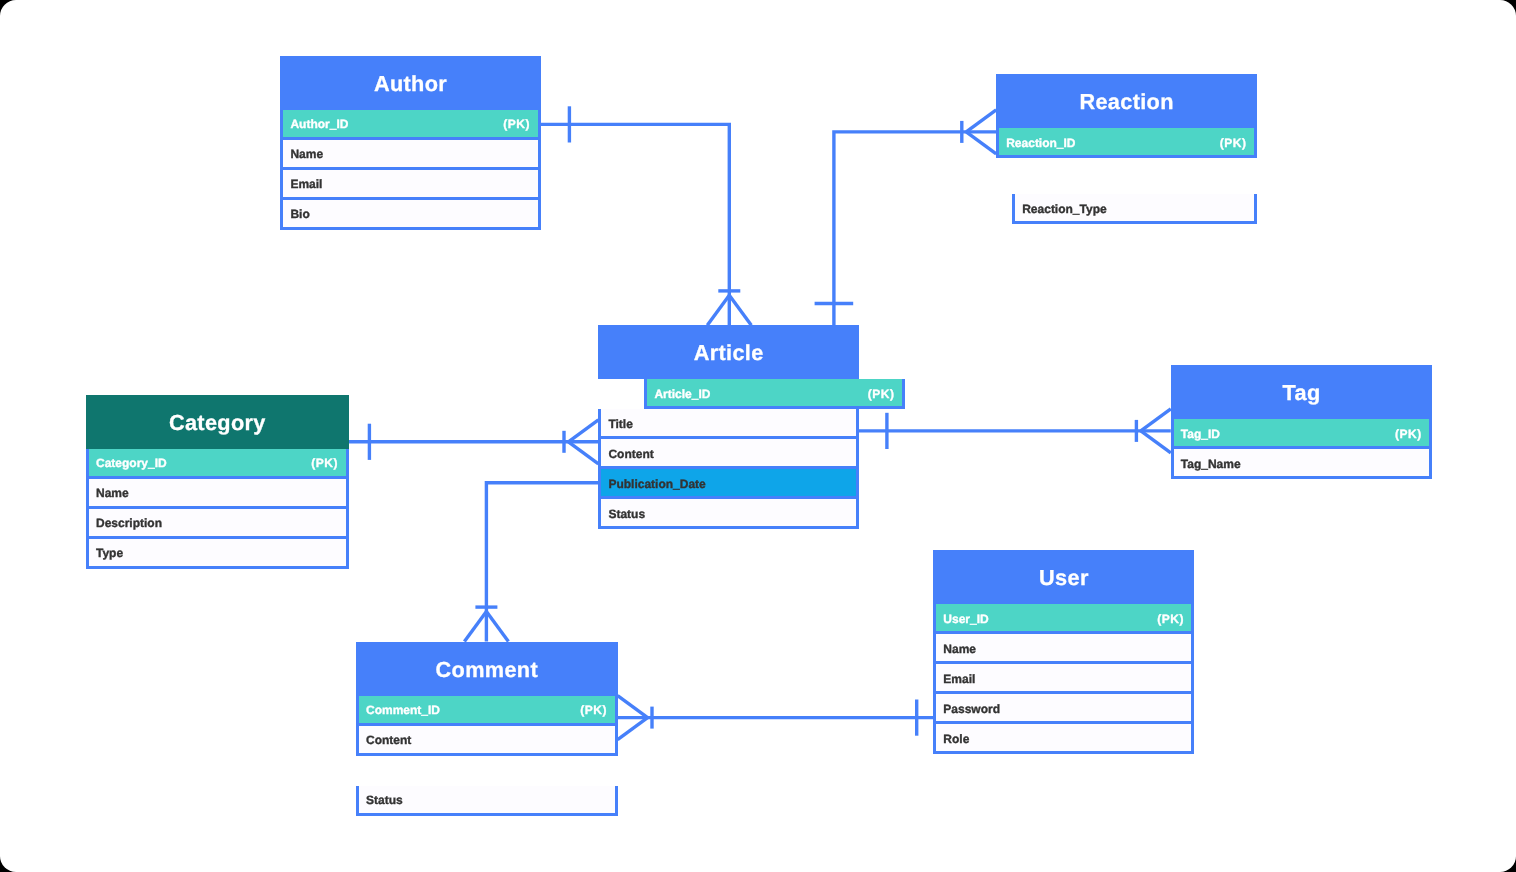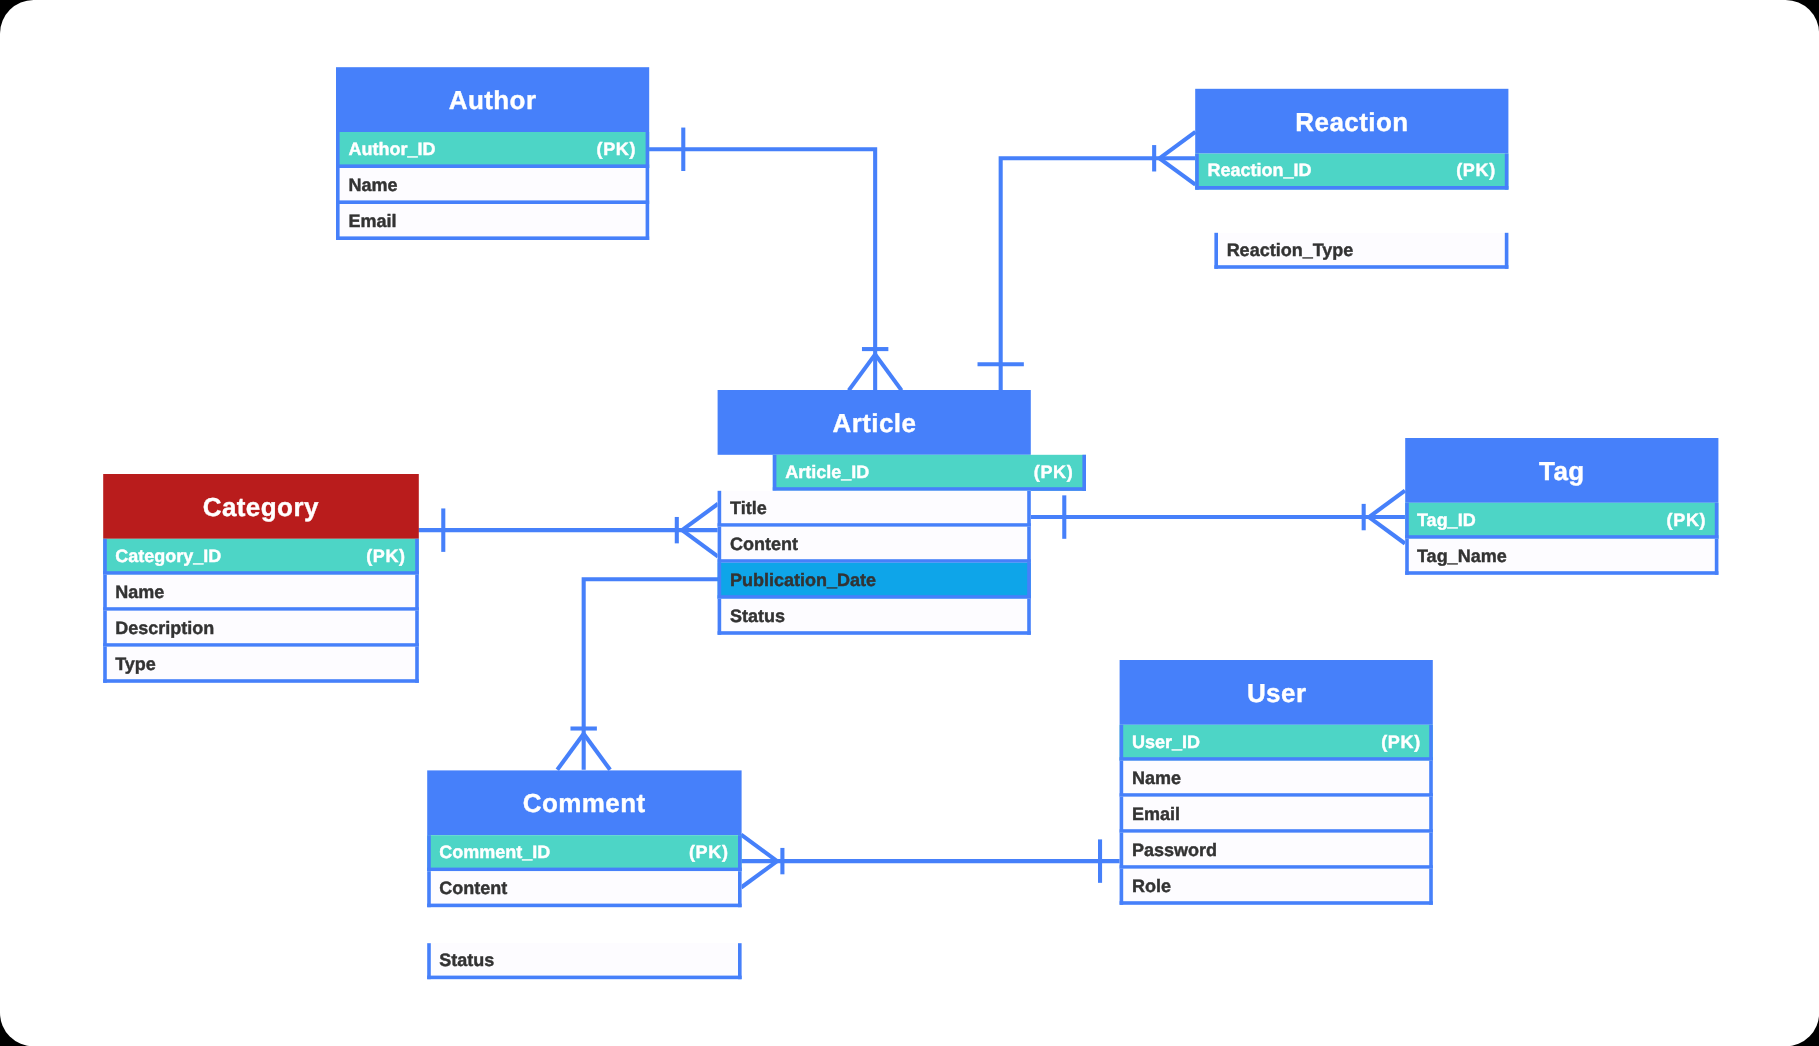--- a/index.html
+++ b/index.html
@@ -2,31 +2,31 @@
 <html><head>
 <meta charset="utf-8">
 <title>ER Diagram</title>
 <style>
   html, body { margin:0; padding:0; background:#000000; }
   body { width:1516px; height:872px; overflow:hidden;
          font-family:"Liberation Sans", sans-serif;
          -webkit-font-smoothing:antialiased;
          text-rendering:geometricPrecision; }
   #canvas { position:absolute; left:0; top:0; width:1516px; height:872px;
-            background:#ffffff; border-radius:28px; overflow:hidden; }
+            background:#ffffff; border-radius:16px; overflow:hidden; }
   svg.links { position:absolute; left:0; top:0; width:1516px; height:872px;
               pointer-events:none; }
   .entity { position:absolute; box-sizing:border-box; }
   .ehdr { position:absolute; box-sizing:border-box;
           color:#ffffff; font-weight:bold; font-size:21.7px; letter-spacing:0.35px;
           -webkit-text-stroke:0.3px #ffffff;
           display:flex; align-items:center; justify-content:center;
           line-height:1; padding-top:2px; }
   .erow { position:absolute; box-sizing:border-box;
-          color:#333333; font-weight:bold; font-size:15px;
+          color:#333333; font-weight:bold; font-size:12px;
           -webkit-text-stroke:0.35px #333333;
           display:flex; align-items:center; line-height:1;
           padding-top:2px;
           padding-left:7px; padding-right:8px;
           justify-content:space-between; }
   .erow .an { white-space:nowrap; }
   .erow .pkb { white-space:nowrap; letter-spacing:0.55px; margin-right:-0.55px; }
   .erow.pk { color:#ffffff; -webkit-text-stroke:0.35px #ffffff; }
 </style>
 </head>
@@ -86,20 +86,24 @@
           <span class="pkb">(PK)</span>
         </div>
         <div class="erow" style="left: 0px; top: 84px; width: 260.2px; height: 30px; background: rgb(253, 252, 255); border-right: 3px solid rgb(70, 128, 250); border-bottom: 3px solid rgb(70, 128, 250); border-left: 3px solid rgb(70, 128, 250); border-image: initial; border-top: none;">
           <span class="an">Name</span>
           <span class="pkb"></span>
         </div>
         <div class="erow" style="left: 0px; top: 114px; width: 260.2px; height: 30px; background: rgb(253, 252, 255); border-right: 3px solid rgb(70, 128, 250); border-bottom: 3px solid rgb(70, 128, 250); border-left: 3px solid rgb(70, 128, 250); border-image: initial; border-top: none;">
           <span class="an">Email</span>
           <span class="pkb"></span>
         </div>
+        <div class="erow" style="left: 0px; top: 144px; width: 260.2px; height: 30px; background: rgb(253, 252, 255); border-right: 3px solid rgb(70, 128, 250); border-bottom: 3px solid rgb(70, 128, 250); border-left: 3px solid rgb(70, 128, 250); border-image: initial; border-top: none;">
+          <span class="an">Bio</span>
+          <span class="pkb"></span>
+        </div>
       </div>
       <div class="entity" style="left: 996.2px; top: 74.2px; width: 260.8px; height: 114px;">
         <div class="ehdr" style="left: 0px; top: 0px; width: 260.8px; height: 54px; background: rgb(70, 128, 250);">
           <span>Reaction</span>
         </div>
         <div class="erow pk" style="left: 0px; top: 54px; width: 260.8px; height: 30px; background: rgb(77, 213, 198); border-right: 3px solid rgb(70, 128, 250); border-bottom: 3px solid rgb(70, 128, 250); border-left: 3px solid rgb(70, 128, 250); border-image: initial; border-top: none;">
           <span class="an">Reaction_ID</span>
           <span class="pkb">(PK)</span>
         </div>
         <div class="erow" style="left: 16px; top: 84px; width: 245px; height: 30px; background: rgb(253, 252, 255); border-right: 3px solid rgb(70, 128, 250); border-bottom: 3px solid rgb(70, 128, 250); border-left: 3px solid rgb(70, 128, 250); border-image: initial; border-top: none; margin-top: 36px;">
@@ -126,21 +130,21 @@
         <div class="erow" style="left: 0px; top: 144px; width: 260.6px; height: 30px; background: #0ea5e9; border-right: 3px solid rgb(70, 128, 250); border-bottom: 3px solid rgb(70, 128, 250); border-left: 3px solid rgb(70, 128, 250); border-image: initial; border-top: none;">
           <span class="an">Publication_Date</span>
           <span class="pkb"></span>
         </div>
         <div class="erow" style="left: 0px; top: 174px; width: 260.6px; height: 30px; background: rgb(253, 252, 255); border-right: 3px solid rgb(70, 128, 250); border-bottom: 3px solid rgb(70, 128, 250); border-left: 3px solid rgb(70, 128, 250); border-image: initial; border-top: none;">
           <span class="an">Status</span>
           <span class="pkb"></span>
         </div>
       </div>
       <div class="entity" style="left: 86px; top: 394.8px; width: 262.6px; height: 174px;">
-        <div class="ehdr" style="left: 0px; top: 0px; width: 262.6px; height: 54px; background: #b91c1c;">
+        <div class="ehdr" style="left: 0px; top: 0px; width: 262.6px; height: 54px; background: #0f766e;">
           <span>Category</span>
         </div>
         <div class="erow pk" style="left: 0px; top: 54px; width: 262.6px; height: 30px; background: rgb(77, 213, 198); border-right: 3px solid rgb(70, 128, 250); border-bottom: 3px solid rgb(70, 128, 250); border-left: 3px solid rgb(70, 128, 250); border-image: initial; border-top: none;">
           <span class="an">Category_ID</span>
           <span class="pkb">(PK)</span>
         </div>
         <div class="erow" style="left: 0px; top: 84px; width: 262.6px; height: 30px; background: rgb(253, 252, 255); border-right: 3px solid rgb(70, 128, 250); border-bottom: 3px solid rgb(70, 128, 250); border-left: 3px solid rgb(70, 128, 250); border-image: initial; border-top: none;">
           <span class="an">Name</span>
           <span class="pkb"></span>
         </div>

